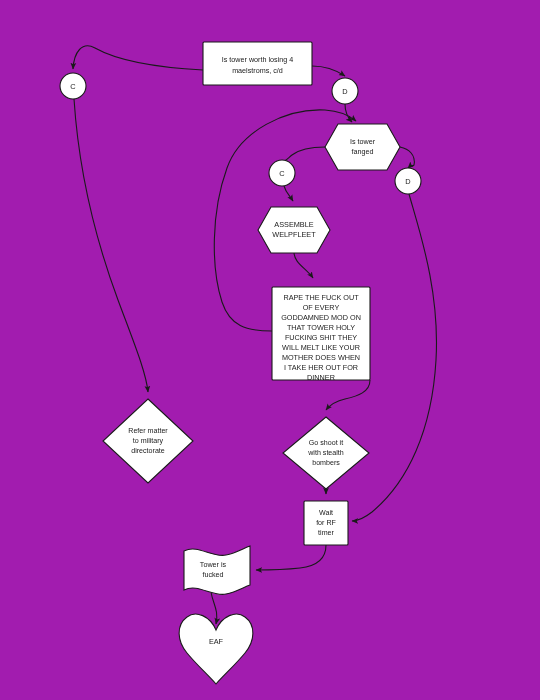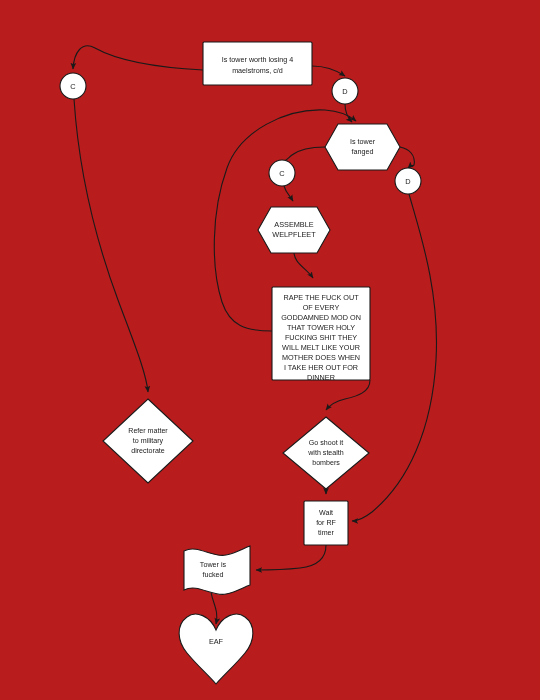--- a/index.html
+++ b/index.html
@@ -7,21 +7,21 @@
     padding: 0;
     background: #ffffff;
   }
   body {
     font-family: "Liberation Sans", sans-serif;
   }
   #canvas {
     position: relative;
     width: 540px;
     height: 700px;
-    background: #b91c1c;
+    background: #a21caf;
     overflow: hidden;
   }
   #flow-svg {
     position: absolute;
     left: 0;
     top: 0;
     width: 540px;
     height: 700px;
   }
   .edge {

